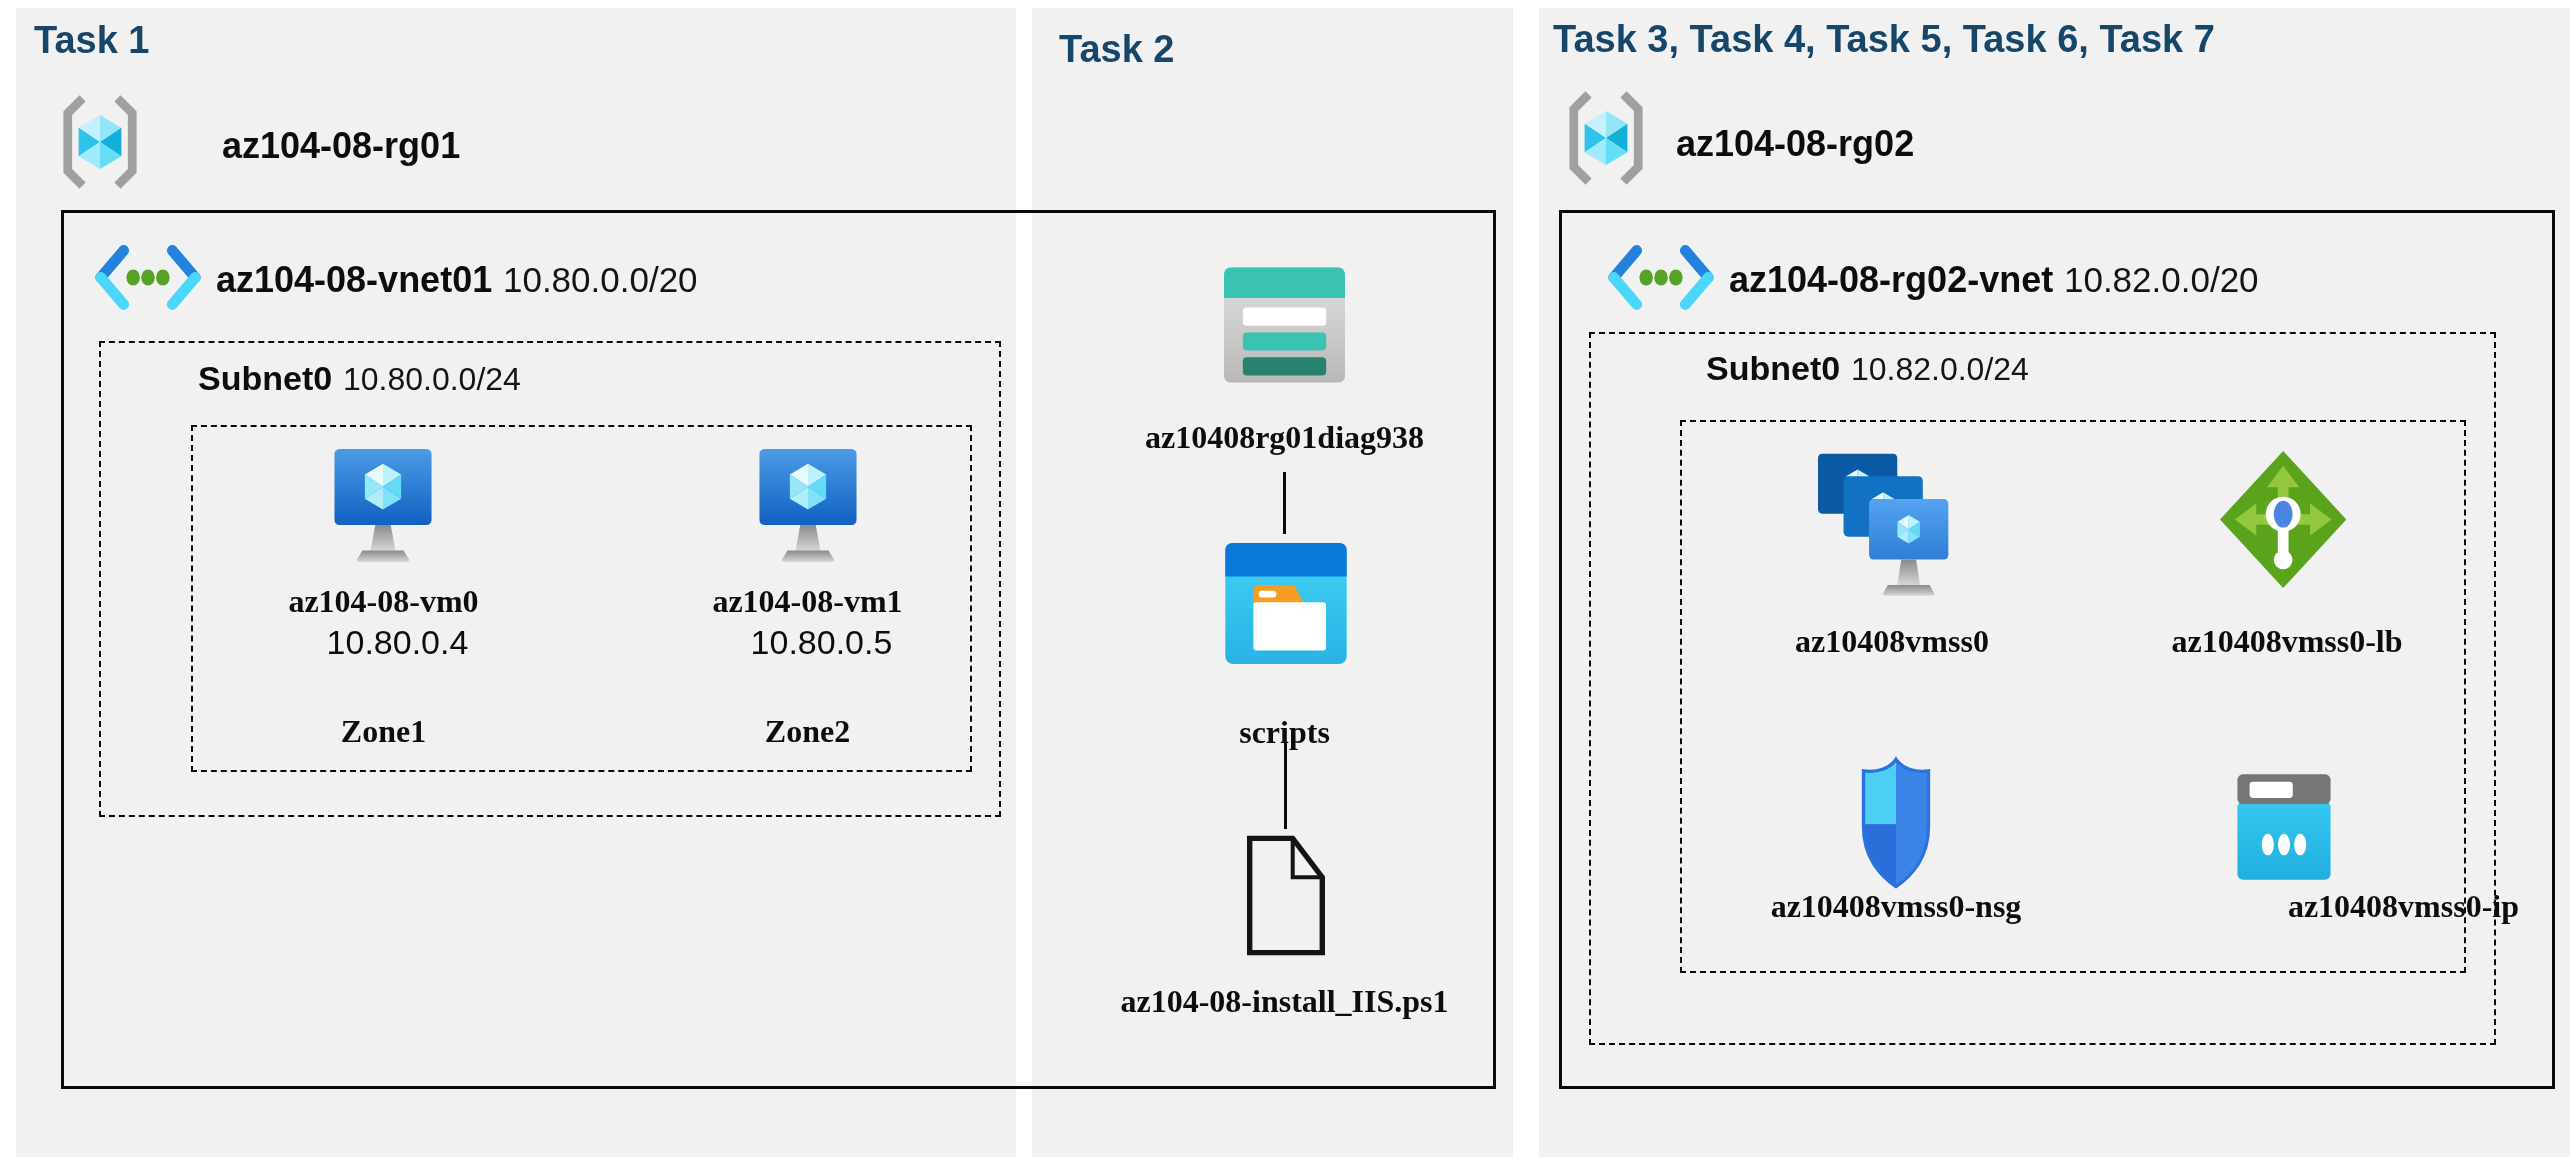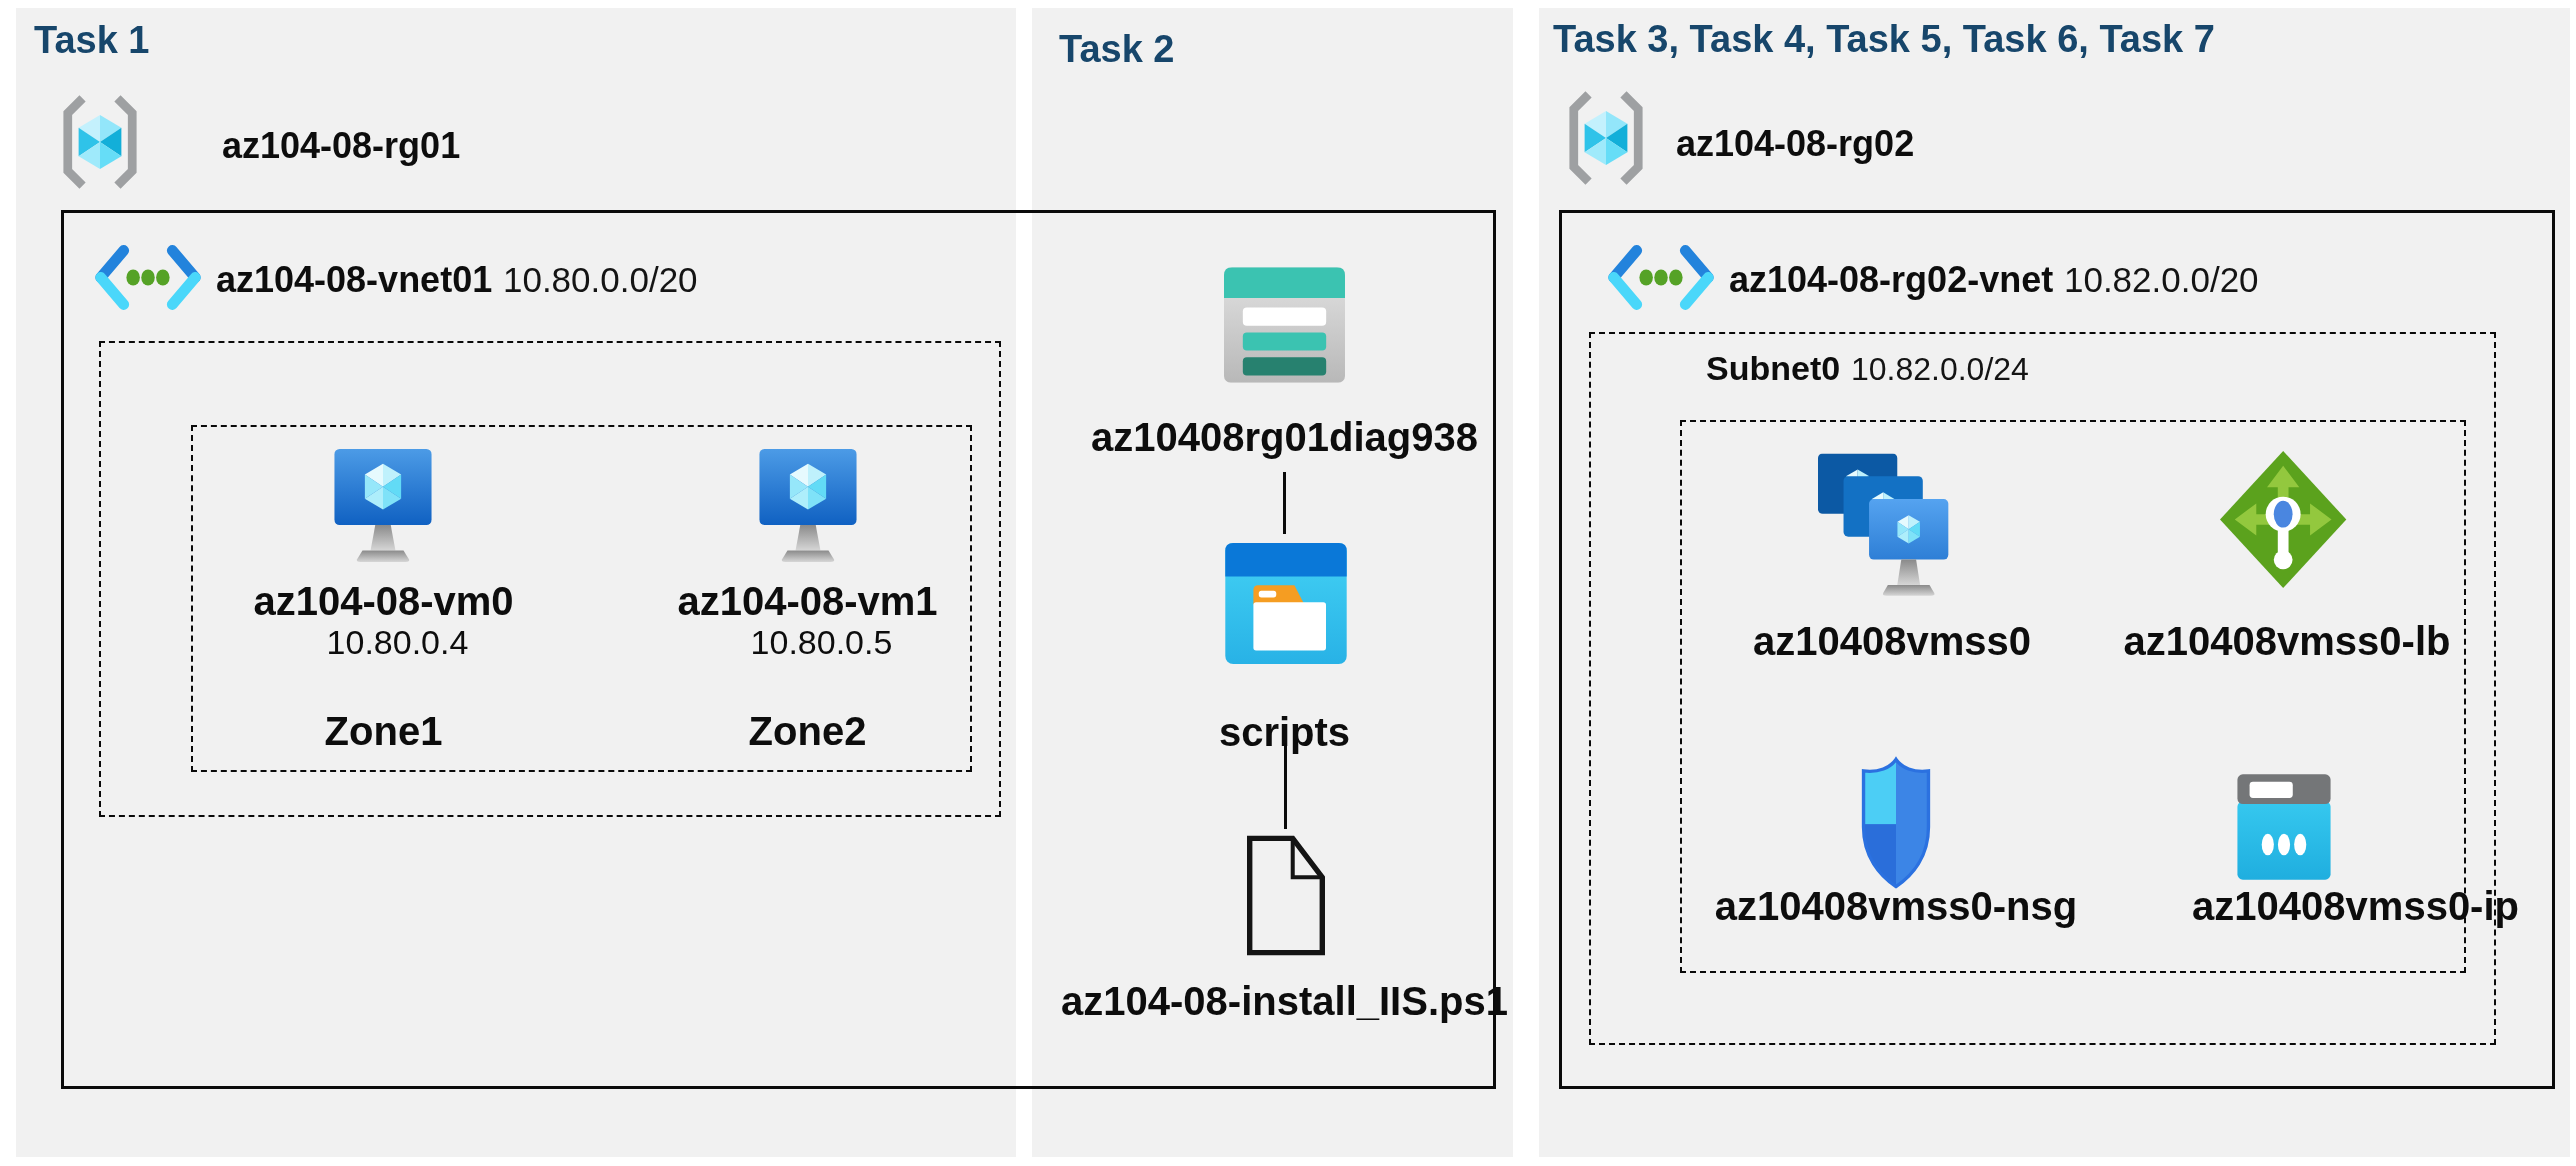--- a/index.html
+++ b/index.html
@@ -5,21 +5,21 @@
   html,body{margin:0;padding:0;background:#ffffff;}
   #canvas{position:relative;width:2576px;height:1166px;background:#ffffff;overflow:hidden;
           font-family:"Liberation Sans",sans-serif;color:#0d0d0d;}
   .panel{position:absolute;top:8px;height:1149px;background:#f1f1f1;}
   .ptitle{position:absolute;font-size:38px;font-weight:bold;color:#17466B;white-space:nowrap;}
   .blackbox{position:absolute;border:3.4px solid #0a0a0a;box-sizing:border-box;background:transparent;}
   .dashbox{position:absolute;border:2.7px dashed #0a0a0a;box-sizing:border-box;background:transparent;}
   .row{position:absolute;white-space:nowrap;}
   .b{font-weight:bold;font-size:36px;}
   .r{font-weight:normal;font-size:35px;margin-left:10.8px;color:#141414;}
-  .lbl-b{font-size:40px;font-weight:bold;line-height:39px;}
+  .lbl-b{font-size:32px;font-weight:bold;line-height:39px;font-family:Liberation Serif, serif;}
   .lbl-r{font-size:34px;font-weight:normal;line-height:36px;margin-left:28px;}
   .cblock{position:absolute;text-align:center;}
   .vline{position:absolute;width:2.7px;background:#0a0a0a;}
   .icon{position:absolute;}
   svg{display:block;}
 </style>
 </head>
 <body>
 
 <svg width="0" height="0" style="position:absolute">
@@ -191,20 +191,23 @@
     </svg>
   <div class="row" style="left:1729px;top:259px;">
     <span class="b">az104-08-rg02-vnet</span><span class="r">10.82.0.0/20</span>
   </div>
 
   <div class="dashbox" style="left:99px;top:341px;width:902px;height:476px;"></div>
   <div class="dashbox" style="left:191px;top:425px;width:781px;height:347px;"></div>
   <div class="dashbox" style="left:1589px;top:332px;width:907px;height:713px;"></div>
   <div class="dashbox" style="left:1680px;top:420px;width:786px;height:553px;"></div>
 
+  <div class="row" style="left:198px;top:359px;">
+    <span class="b" style="font-size:34px;">Subnet0</span><span class="r" style="font-size:32px;">10.80.0.0/24</span>
+  </div>
   <div class="row" style="left:1706px;top:349px;">
     <span class="b" style="font-size:34px;">Subnet0</span><span class="r" style="font-size:32px;">10.82.0.0/24</span>
   </div>
 
   <svg class="icon" style="left:334px;top:449px;" width="98" height="121" viewBox="0 0 145 180">
       <use href="#icon-vm"></use>
     </svg>
   <div class="cblock" style="left:208px;top:582px;width:351px;"><span class="lbl-b">az104-08-vm0</span></div>
   <div class="cblock" style="left:208px;top:624px;width:351px;"><span class="lbl-r">10.80.0.4</span></div>
   <div class="cblock" style="left:208px;top:712px;width:351px;"><span class="lbl-b">Zone1</span></div>

